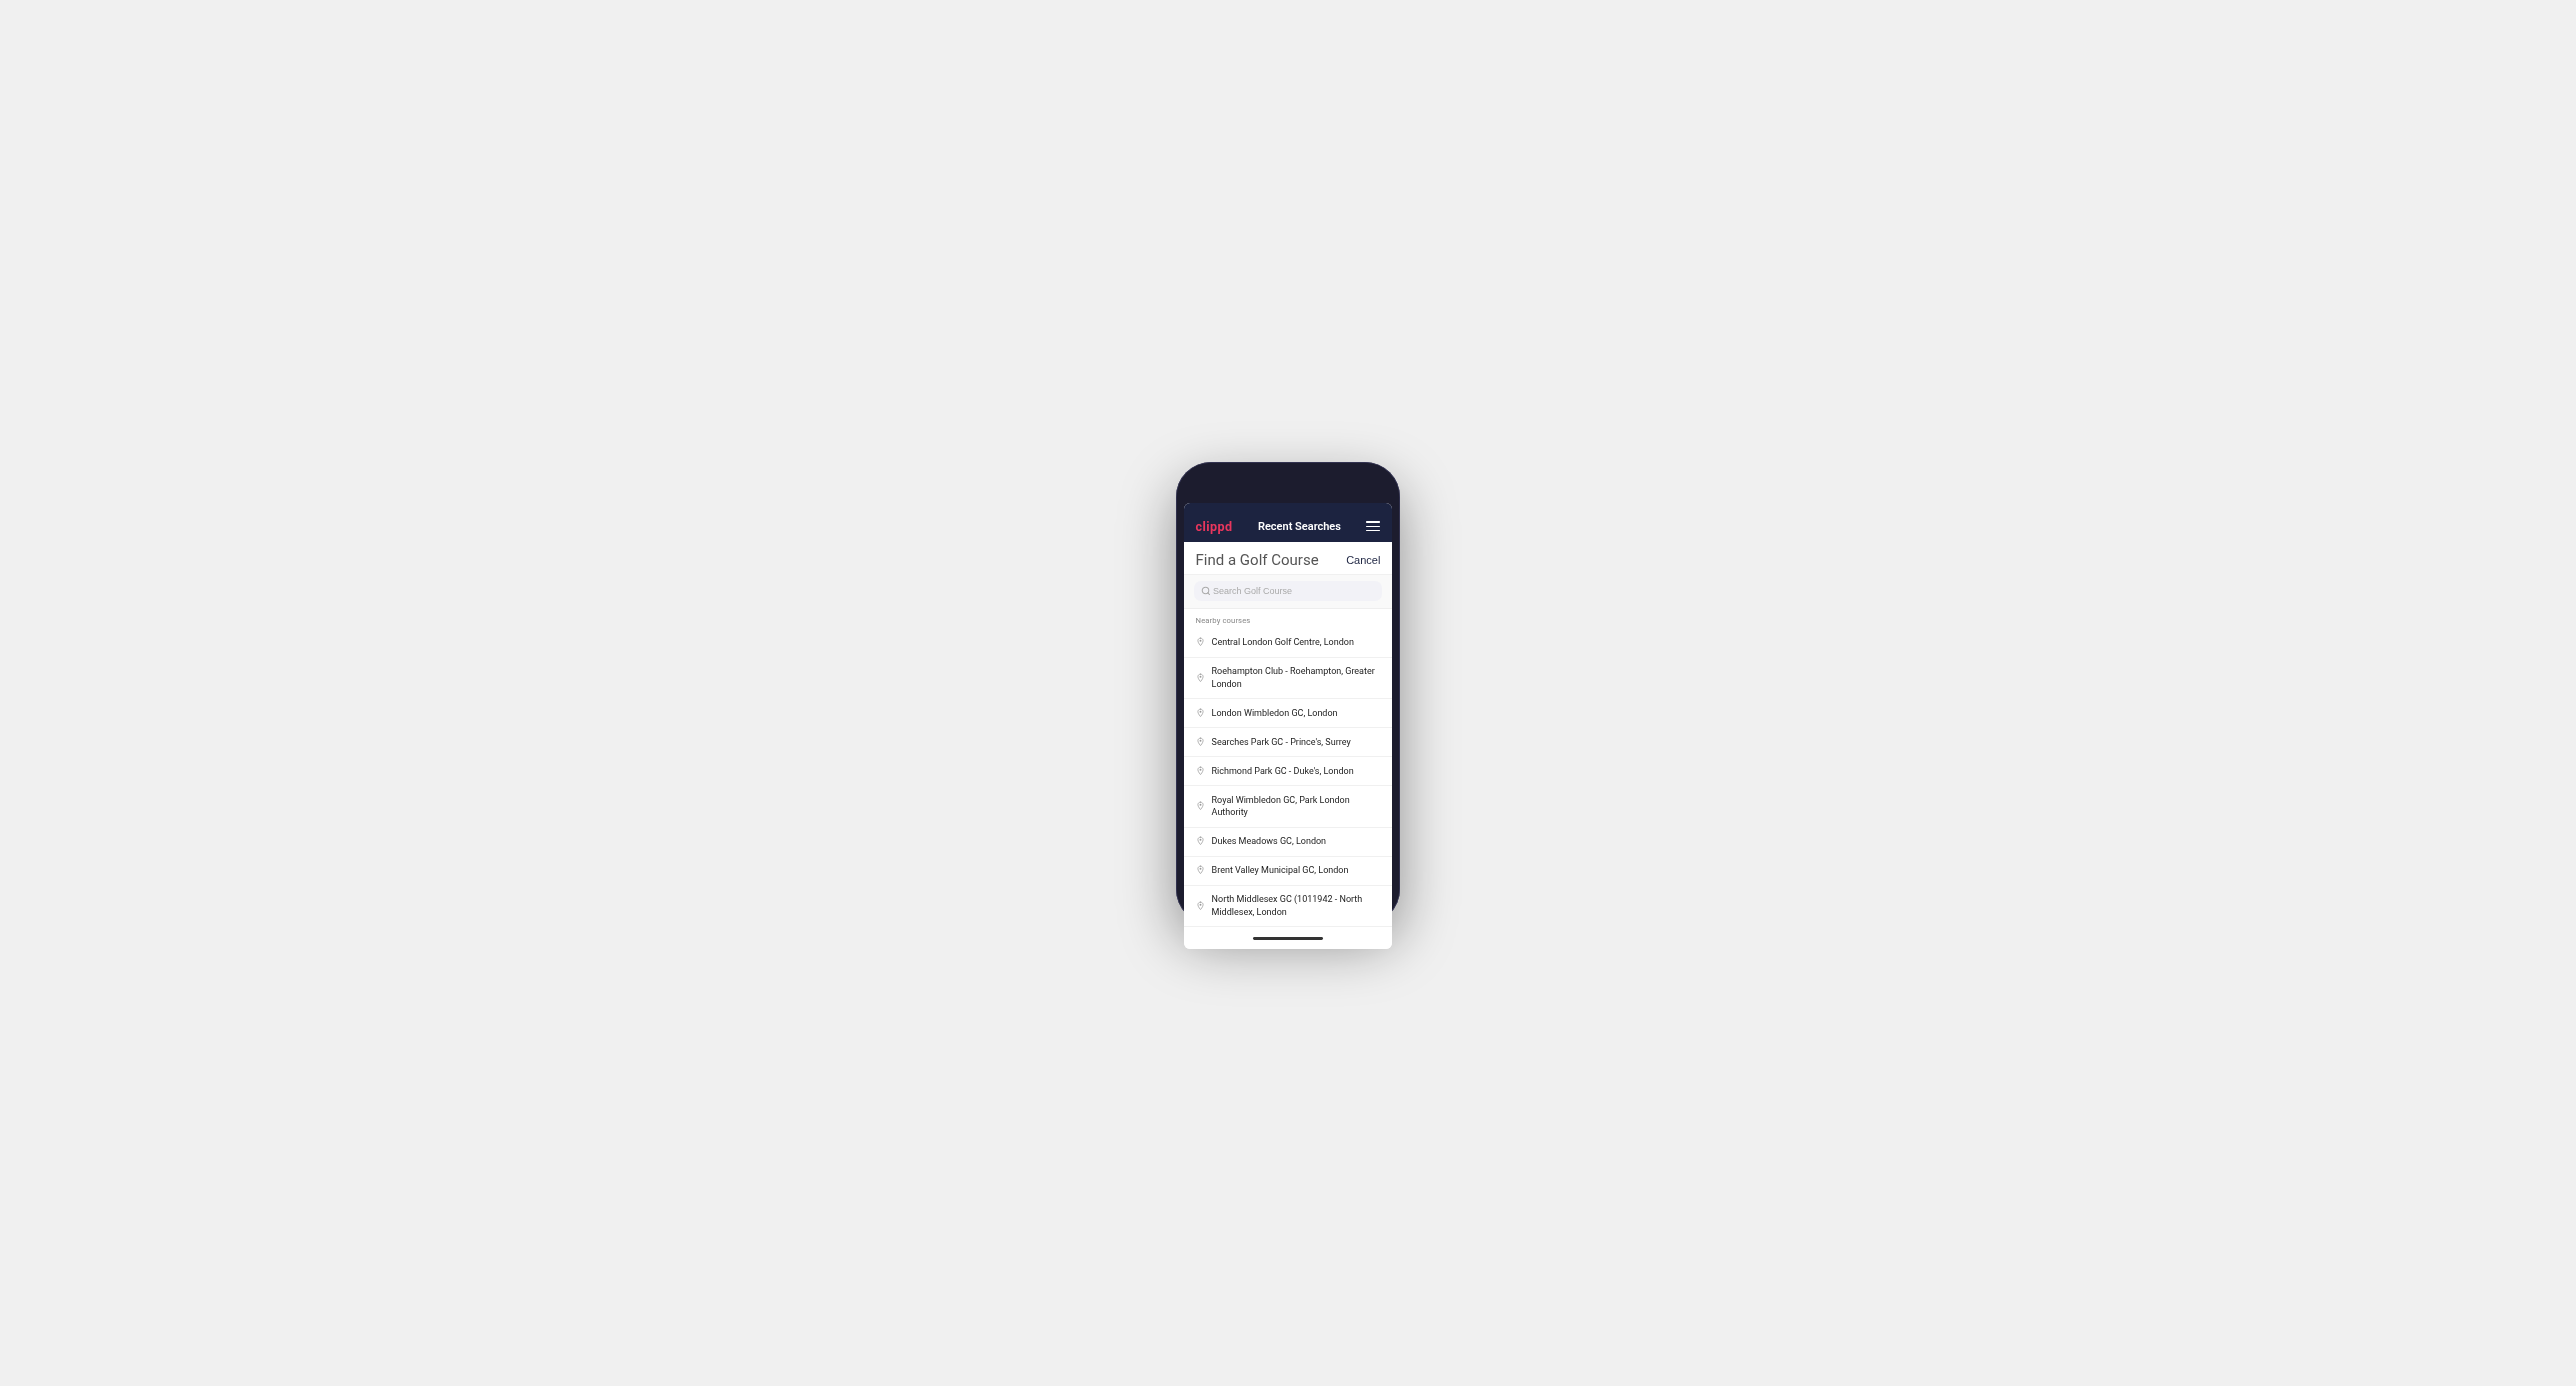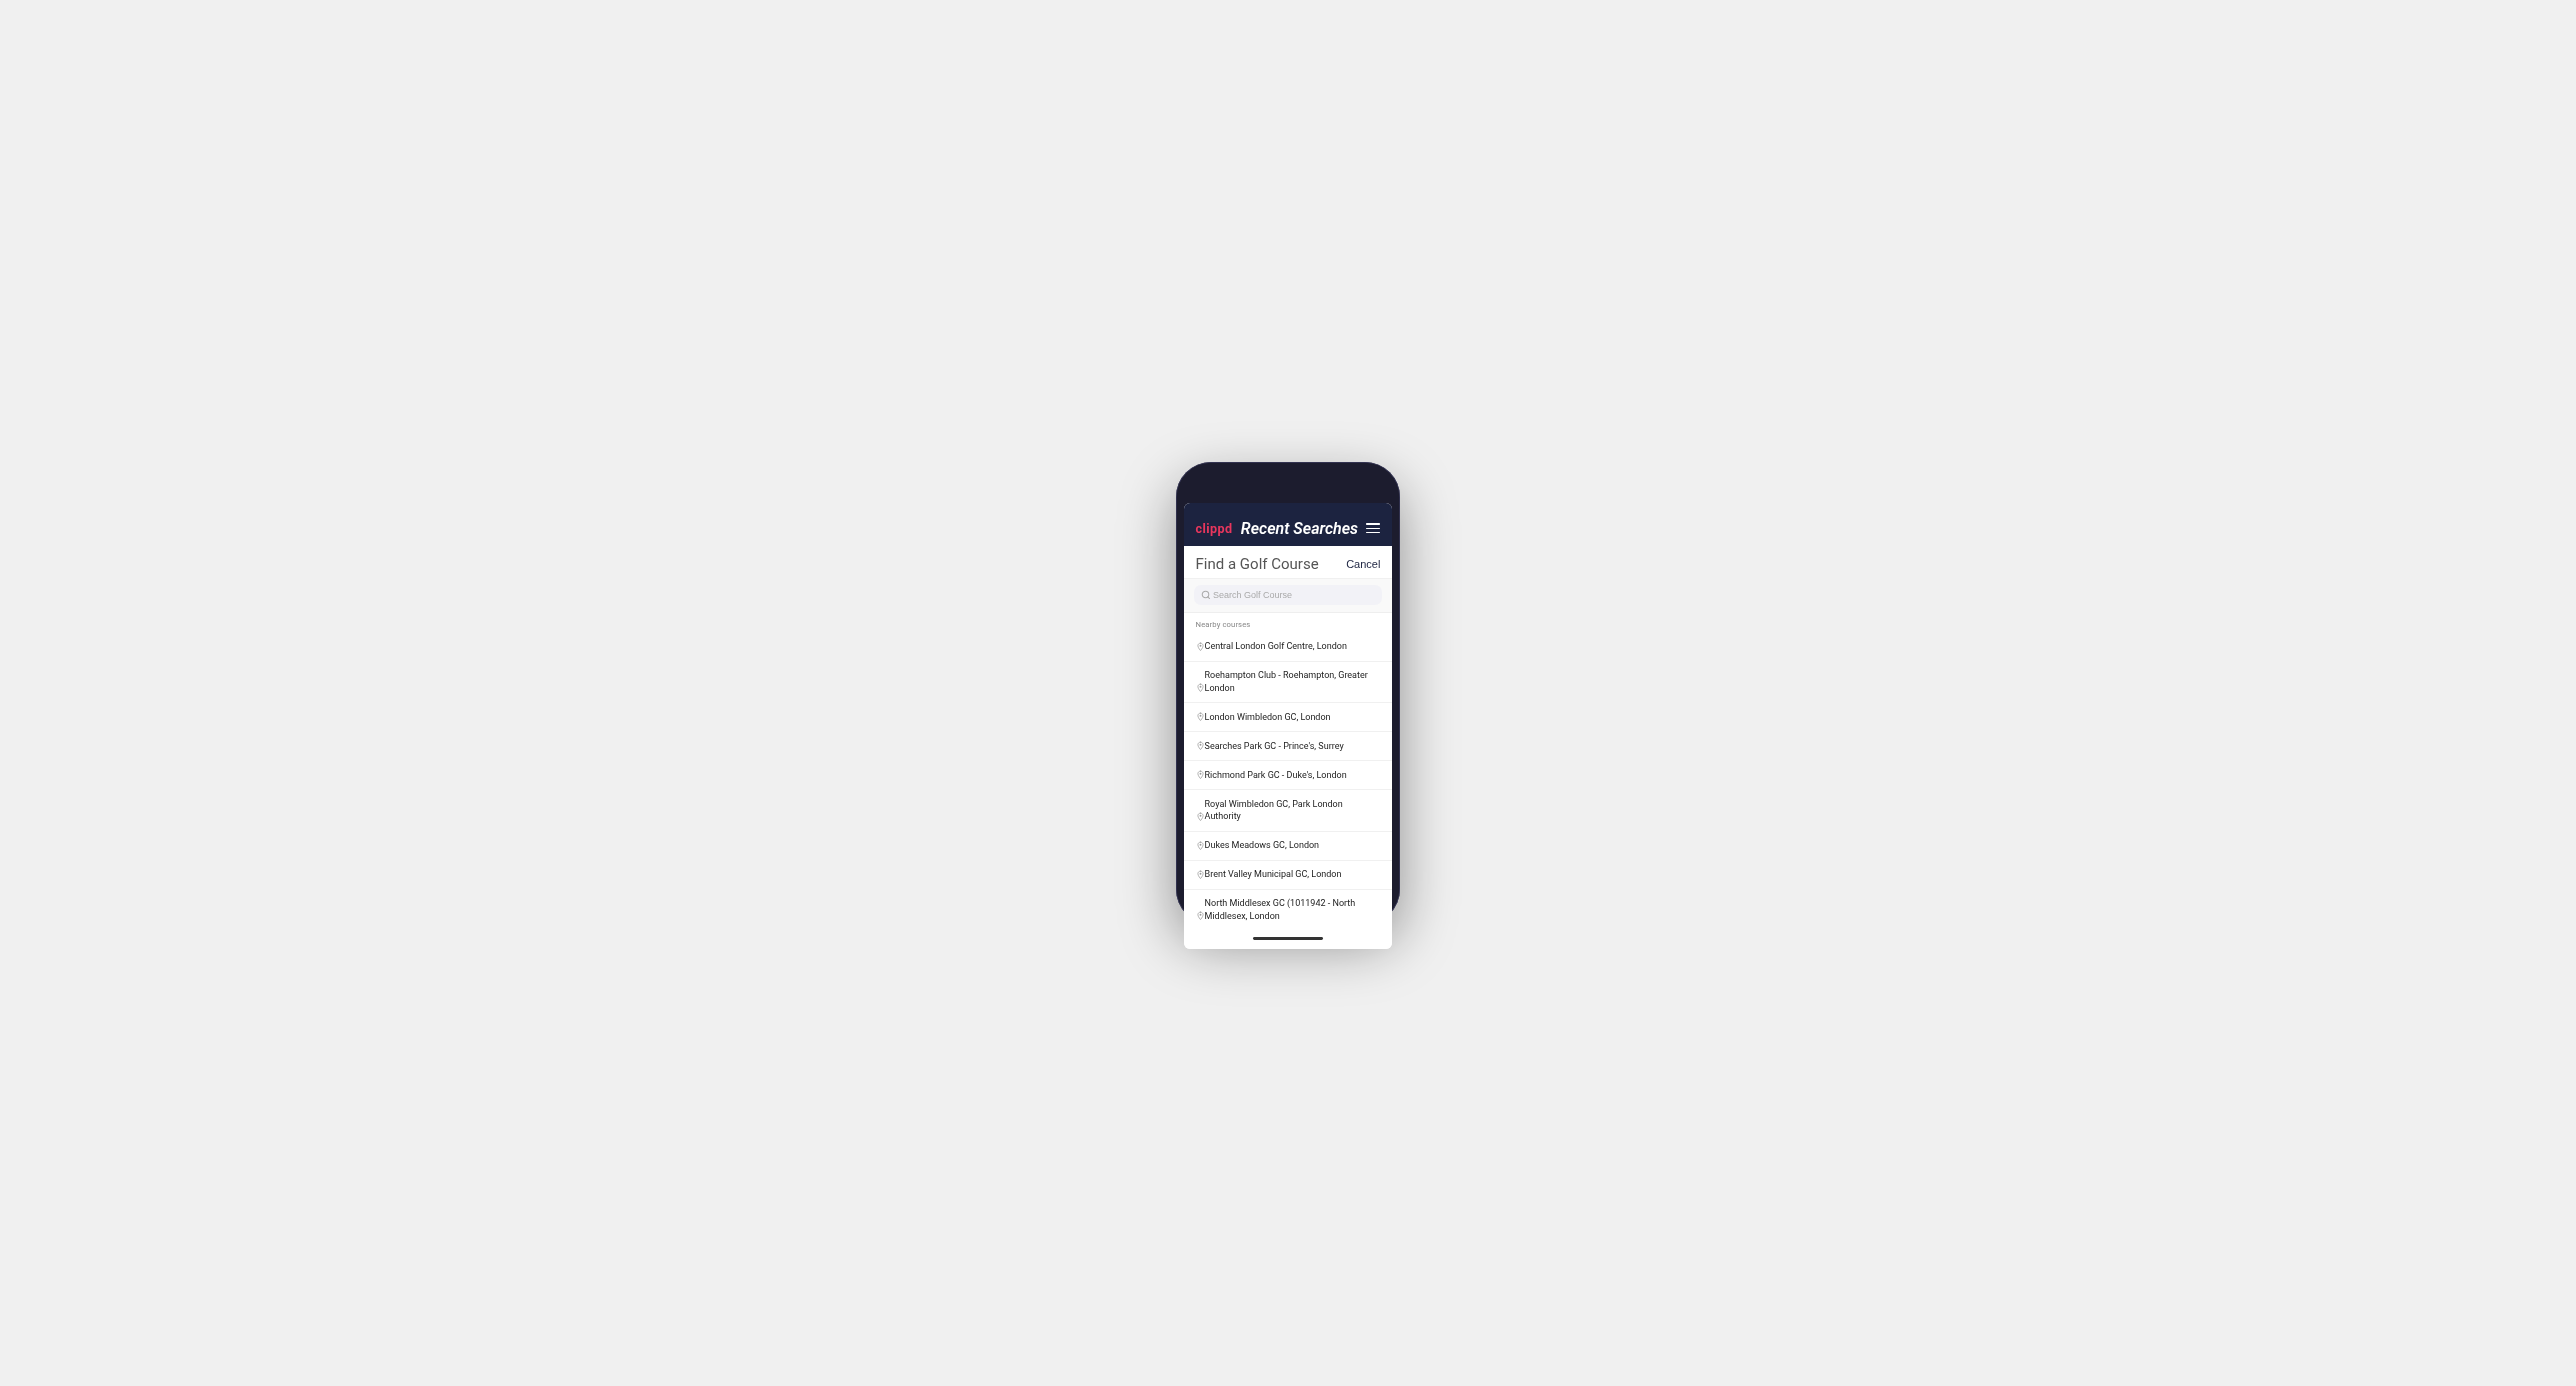--- a/index.html
+++ b/index.html
@@ -53,23 +53,22 @@
 
     .logo-text {
       color: #e8365d;
       font-size: 12.6px;
       font-weight: 700;
       letter-spacing: 0.4px;
     }
 
     .page-title {
       color: #ffffff;
-      font-size: 16px;
+      font-size: 11px;
       font-weight: 600;
-      font-style: italic;
     }
 
     .hamburger-icon {
       display: flex;
       flex-direction: column;
       gap: 2.8px;
       cursor: pointer;
     }
 
     .hamburger-icon span {
@@ -151,24 +150,25 @@
     .nearby-label {
       font-size: 7.7px;
       color: #888888;
       padding: 7px 11.2px 4.2px 11.2px;
       text-transform: none;
       letter-spacing: 0.1px;
     }
 
     .course-item {
       display: flex;
-      align-items: flex-end;
+      align-items: center;
       padding: 7.7px 11.2px;
       border-bottom: 0.7px solid #f0f0f0;
       cursor: pointer;
+      gap: 7px;
     }
 
     .pin-icon {
       flex-shrink: 0;
       margin-top: 0.7px;
     }
 
     .course-name {
       font-size: 9px;
       color: #222222;

